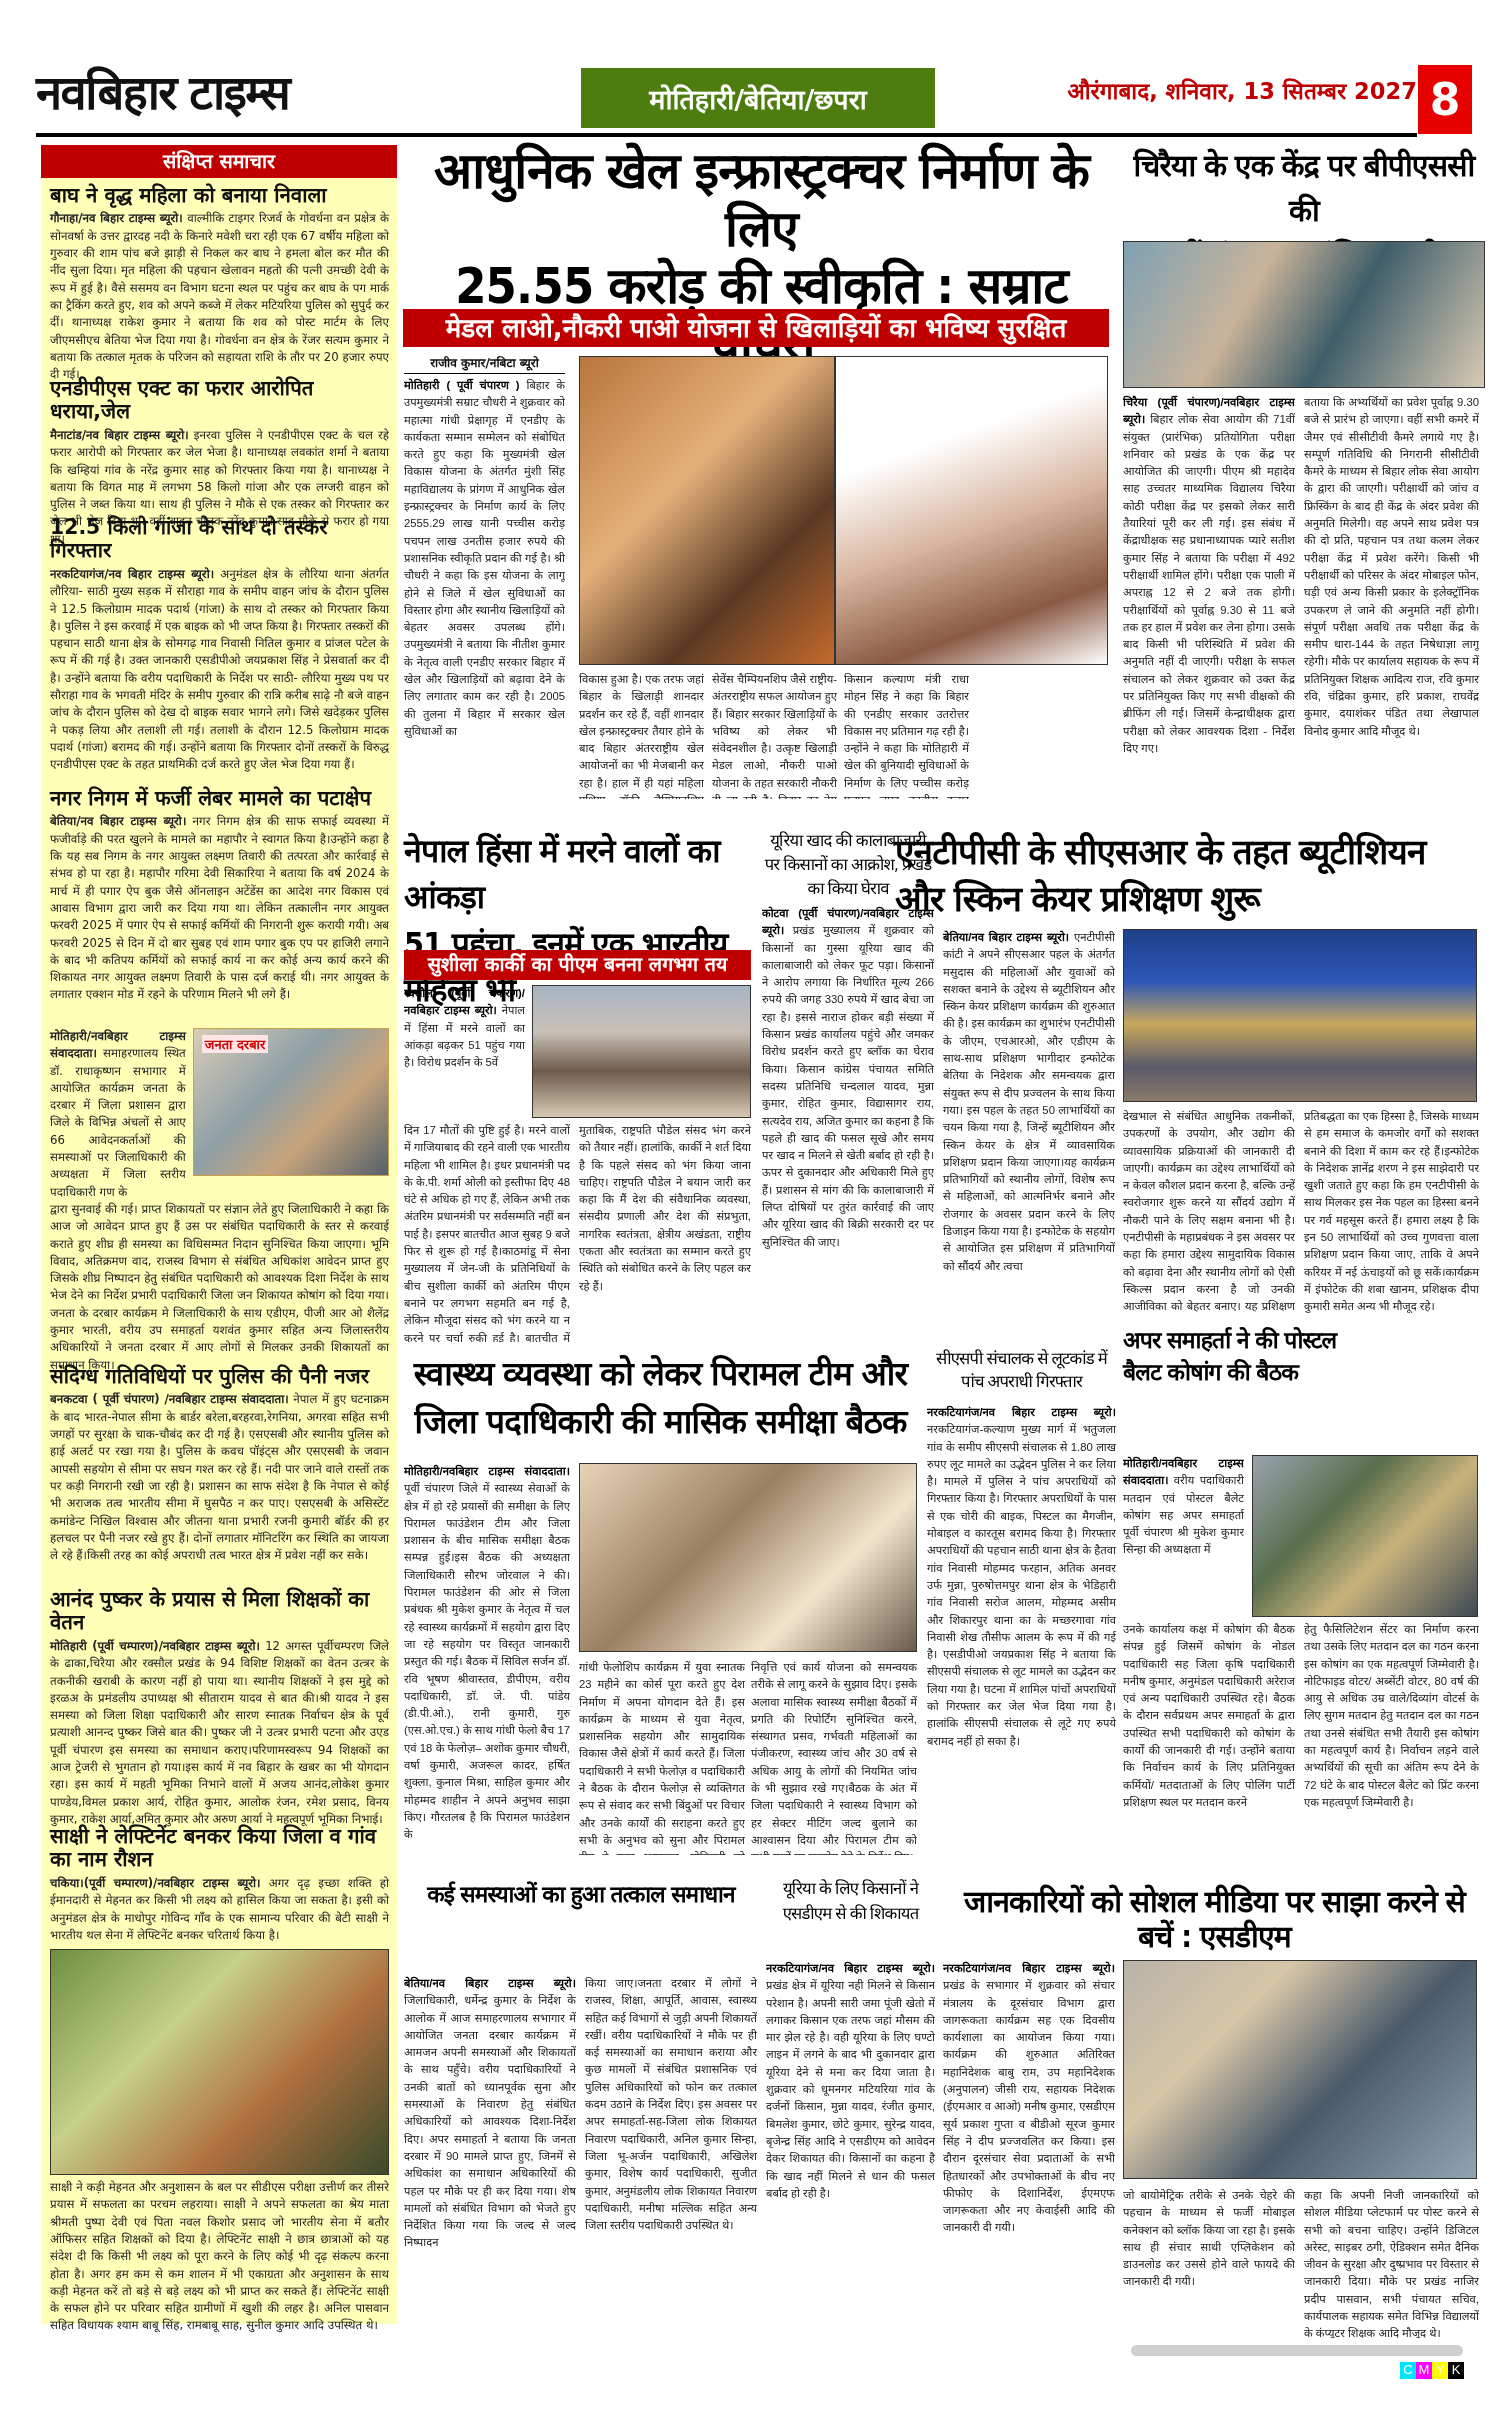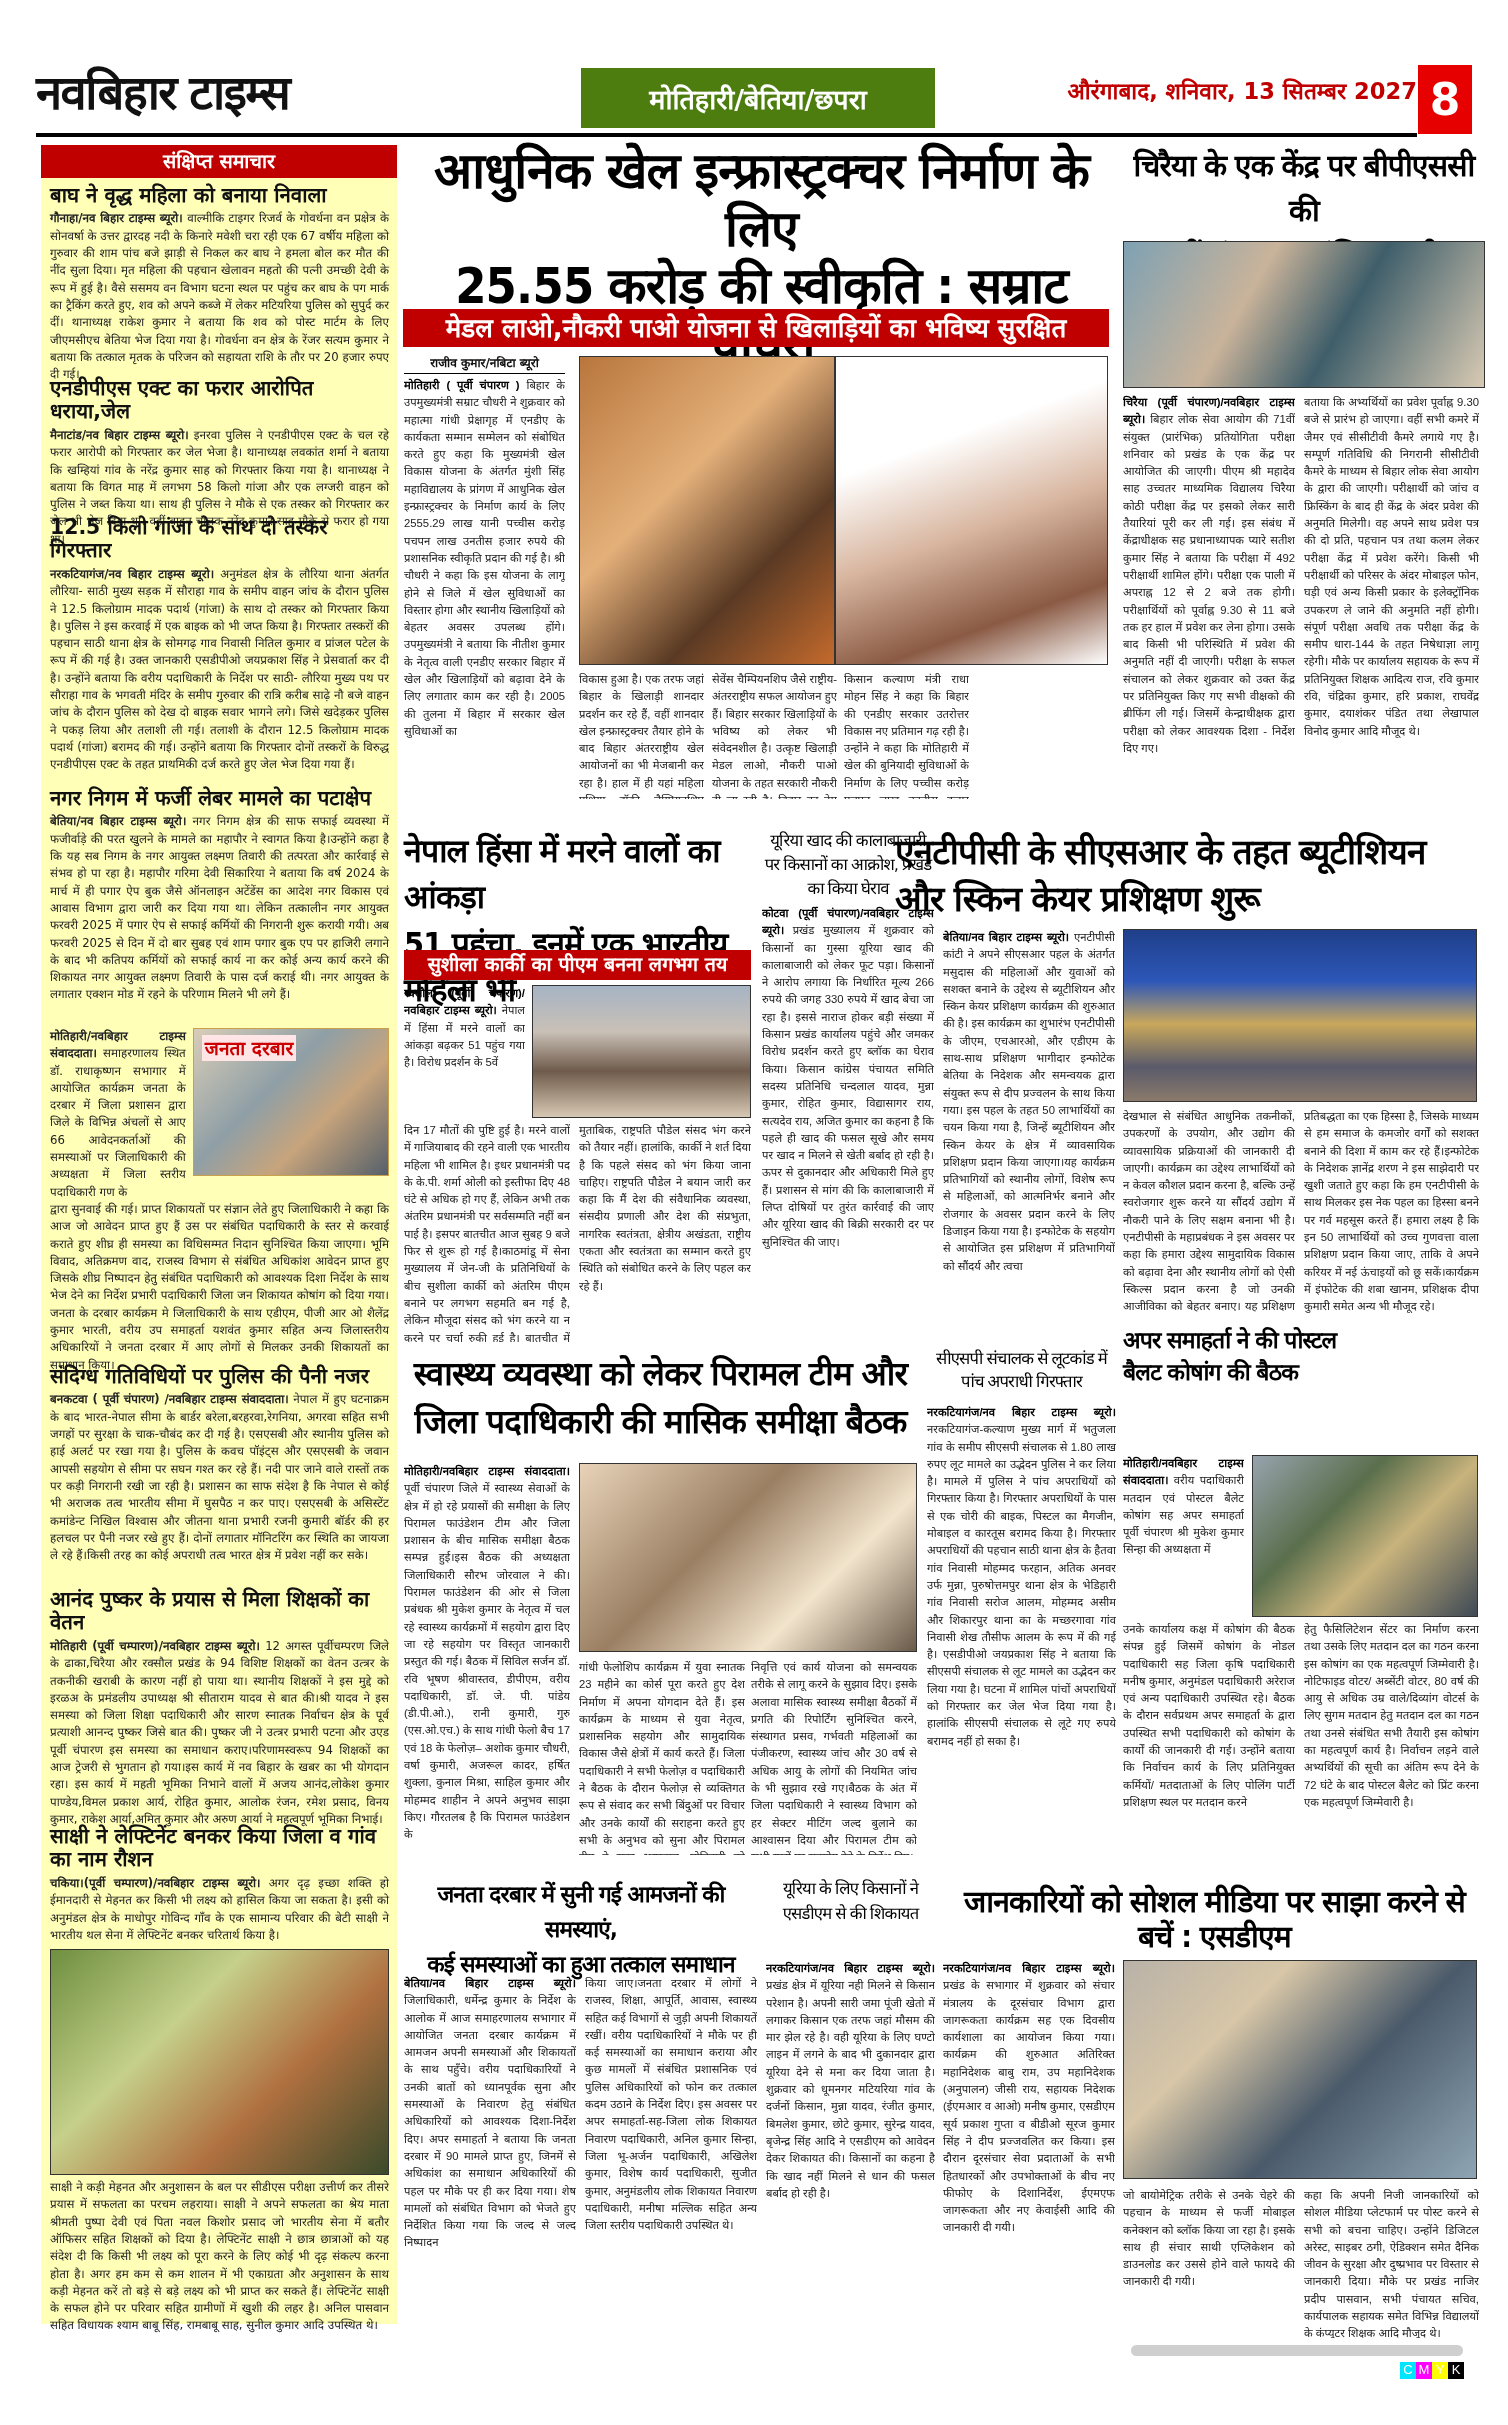--- a/index.html
+++ b/index.html
@@ -60,21 +60,21 @@
   <p><b>नरकटियागंज/नव बिहार टाइम्स ब्यूरो।</b> <span>अनुमंडल क्षेत्र के लौरिया थाना अंतर्गत लौरिया- साठी मुख्य सड़क में सौराहा गाव के समीप वाहन जांच के दौरान पुलिस ने 12.5 किलोग्राम मादक पदार्थ (गांजा) के साथ दो तस्कर को गिरफ्तार किया है। पुलिस ने इस करवाई में एक बाइक को भी जप्त किया है। गिरफ्तार तस्करों की पहचान साठी थाना क्षेत्र के सोमगढ़ गाव निवासी नितिल कुमार व प्रांजल पटेल के रूप में की गई है। उक्त जानकारी एसडीपीओ जयप्रकाश सिंह ने प्रेसवार्ता कर दी है। उन्होंने बताया कि वरीय पदाधिकारी के निर्देश पर साठी- लौरिया मुख्य पथ पर सौराहा गाव के भगवती मंदिर के समीप गुरुवार की रात्रि करीब साढ़े नौ बजे वाहन जांच के दौरान पुलिस को देख दो बाइक सवार भागने लगे। जिसे खदेड़कर पुलिस ने पकड़ लिया और तलाशी ली गई। तलाशी के दौरान 12.5 किलोग्राम मादक पदार्थ (गांजा) बरामद की गई। उन्होंने बताया कि गिरफ्तार दोनों तस्करों के विरुद्ध एनडीपीएस एक्ट के तहत प्राथमिकी दर्ज करते हुए जेल भेज दिया गया हैं।</span></p>
 </div>
 <div class="brief" style="top:787px">
   <h3>नगर निगम में फर्जी लेबर मामले का पटाक्षेप</h3>
   <p><b>बेतिया/नव बिहार टाइम्स ब्यूरो।</b> <span>नगर निगम क्षेत्र की साफ सफाई व्यवस्था में फजीर्वाड़े की परत खुलने के मामले का महापौर ने स्वागत किया है।उन्होंने कहा है कि यह सब निगम के नगर आयुक्त लक्ष्मण तिवारी की तत्परता और कार्रवाई से संभव हो पा रहा है। महापौर गरिमा देवी सिकारिया ने बताया कि वर्ष 2024 के मार्च में ही पगार ऐप बुक जैसे ऑनलाइन अटेंडेंस का आदेश नगर विकास एवं आवास विभाग द्वारा जारी कर दिया गया था। लेकिन तत्कालीन नगर आयुक्त फरवरी 2025 में पगार ऐप से सफाई कर्मियों की निगरानी शुरू करायी गयी। अब फरवरी 2025 से दिन में दो बार सुबह एवं शाम पगार बुक एप पर हाजिरी लगाने के बाद भी कतिपय कर्मियों को सफाई कार्य ना कर कोई अन्य कार्य करने की शिकायत नगर आयुक्त लक्ष्मण तिवारी के पास दर्ज कराई थी। नगर आयुक्त के लगातार एक्शन मोड में रहने के परिणाम मिलने भी लगे हैं।</span></p>
 </div>
 <div class="brief" style="top:1028px">
   <div style="display:flex;gap:7.5px">
     <p style="width:136px"><b>मोतिहारी/नवबिहार टाइम्स संवाददाता।</b> <span>समाहरणालय स्थित डॉ. राधाकृष्णन सभागार में आयोजित कार्यक्रम जनता के दरबार में जिला प्रशासन द्वारा जिले के विभिन्न अंचलों से आए 66 आवेदनकर्ताओं की समस्याओं पर जिलाधिकारी की अध्यक्षता में जिला स्तरीय पदाधिकारी गण के</span></p>
     <div class="photo ph-g" style="position:relative;width:196px;height:148px;border-color:#c9a14a">
-      <div style="position:absolute;left:7.5px;top:6px;color:#c00;font-weight:bold;font-size:19px;background:#ffe5e5;padding:0 3px">जनता दरबार</div>
+      <div style="position:absolute;left:7.5px;top:6px;color:#c00;font-weight:bold;font-size:13px;background:#ffe5e5;padding:0 3px">जनता दरबार</div>
     </div>
   </div>
   <p>द्वारा सुनवाई की गई। प्राप्त शिकायतों पर संज्ञान लेते हुए जिलाधिकारी ने कहा कि आज जो आवेदन प्राप्त हुए हैं उस पर संबंधित पदाधिकारी के स्तर से करवाई कराते हुए शीघ्र ही समस्या का विधिसम्मत निदान सुनिश्चित किया जाएगा। भूमि विवाद, अतिक्रमण वाद, राजस्व विभाग से संबंधित अधिकांश आवेदन प्राप्त हुए जिसके शीघ्र निष्पादन हेतु संबंधित पदाधिकारी को आवश्यक दिशा निर्देश के साथ भेज देने का निर्देश प्रभारी पदाधिकारी जिला जन शिकायत कोषांग को दिया गया। जनता के दरबार कार्यक्रम मे जिलाधिकारी के साथ एडीएम, पीजी आर ओ शैलेंद्र कुमार भारती, वरीय उप समाहर्ता यशवंत कुमार सहित अन्य जिलास्तरीय अधिकारियों ने जनता दरबार में आए लोगों से मिलकर उनकी शिकायतों का समाधान किया।</p>
 </div>
 <div class="brief" style="top:1365px">
   <h3>संदिग्ध गतिविधियों पर पुलिस की पैनी नजर</h3>
   <p><b>बनकटवा ( पूर्वी चंपारण) /नवबिहार टाइम्स संवाददाता।</b> <span>नेपाल में हुए घटनाक्रम के बाद भारत-नेपाल सीमा के बार्डर बरेला,बरहरवा,रेगनिया, अगरवा सहित सभी जगहों पर सुरक्षा के चाक-चौबंद कर दी गई है। एसएसबी और स्थानीय पुलिस को हाई अलर्ट पर रखा गया है। पुलिस के कवच पॉइंट्स और एसएसबी के जवान आपसी सहयोग से सीमा पर सघन गश्त कर रहे हैं। नदी पार जाने वाले रास्तों तक पर कड़ी निगरानी रखी जा रही है। प्रशासन का साफ संदेश है कि नेपाल से कोई भी अराजक तत्व भारतीय सीमा में घुसपैठ न कर पाए। एसएसबी के असिस्टेंट कमांडेन्ट निखिल विश्वास और जीतना थाना प्रभारी रजनी कुमारी बॉर्डर की हर हलचल पर पैनी नजर रखे हुए हैं। दोनों लगातार मॉनिटरिंग कर स्थिति का जायजा ले रहे हैं।किसी तरह का कोई अपराधी तत्व भारत क्षेत्र में प्रवेश नहीं कर सके।</span></p>
 </div>
 <div class="brief" style="top:1588px">
   <h3>आनंद पुष्कर के प्रयास से मिला शिक्षकों का वेतन</h3>
@@ -145,21 +145,20 @@
 <div class="abs headline" style="left:1123px;top:1324px;width:362px;font-size:23px;text-align:left;line-height:1.4">
   <div>अपर समाहर्ता ने की पोस्टल</div>
   <div>बैलट कोषांग की बैठक</div>
 </div>
 <div class="col" style="left:1123px;top:1455px;width:121px;height:163px;overflow:hidden"><b>मोतिहारी/नवबिहार टाइम्स संवाददाता।</b> <span>वरीय पदाधिकारी मतदान एवं पोस्टल बैलेट कोषांग सह अपर समाहर्ता पूर्वी चंपारण श्री मुकेश कुमार सिन्हा की अध्यक्षता में</span></div>
 <div class="photo ph-h" style="left:1252px;top:1455px;width:226px;height:162px"></div>
 <div class="col" style="left:1123px;top:1621px;width:172px;height:234px;overflow:hidden">उनके कार्यालय कक्ष में कोषांग की बैठक संपन्न हुई जिसमें कोषांग के नोडल पदाधिकारी सह जिला कृषि पदाधिकारी मनीष कुमार, अनुमंडल पदाधिकारी अरेराज एवं अन्य पदाधिकारी उपस्थित रहे। बैठक के दौरान सर्वप्रथम अपर समाहर्ता के द्वारा उपस्थित सभी पदाधिकारी को कोषांग के कार्यों की जानकारी दी गई। उन्होंने बताया कि निर्वाचन कार्य के लिए प्रतिनियुक्त कर्मियों/ मतदाताओं के लिए पोलिंग पार्टी प्रशिक्षण स्थल पर मतदान करने</div>
 <div class="col" style="left:1304px;top:1621px;width:175px;height:234px;overflow:hidden">हेतु फैसिलिटेशन सेंटर का निर्माण करना तथा उसके लिए मतदान दल का गठन करना इस कोषांग का एक महत्वपूर्ण जिम्मेवारी है। नोटिफाइड वोटर/ अब्सेंटी वोटर, 80 वर्ष की आयु से अधिक उम्र वाले/दिव्यांग वोटर्स के लिए सुगम मतदान हेतु मतदान दल का गठन तथा उनसे संबंधित सभी तैयारी इस कोषांग का महत्वपूर्ण कार्य है। निर्वाचन लड़ने वाले अभ्यर्थियों की सूची का अंतिम रूप देने के 72 घंटे के बाद पोस्टल बैलेट को प्रिंट करना एक महत्वपूर्ण जिम्मेवारी है।</div>
 
 <div class="abs headline" style="left:404px;top:1877px;width:354px;font-size:22.6px;text-align:center;line-height:1.55">
-  <div>जनता दरबार में सुनी गई आमजनों की समस्याएं,</div>
   <div>कई समस्याओं का हुआ तत्काल समाधान</div>
 </div>
 <div class="col" style="left:404px;top:1975px;width:172px;height:362px;overflow:hidden"><b>बेतिया/नव बिहार टाइम्स ब्यूरो।</b> <span>जिलाधिकारी, धर्मेन्द्र कुमार के निर्देश के आलोक में आज समाहरणालय सभागार में आयोजित जनता दरबार कार्यक्रम में आमजन अपनी समस्याओं और शिकायतों के साथ पहुँचे। वरीय पदाधिकारियों ने उनकी बातों को ध्यानपूर्वक सुना और समस्याओं के निवारण हेतु संबंधित अधिकारियों को आवश्यक दिशा-निर्देश दिए। अपर समाहर्ता ने बताया कि जनता दरबार में 90 मामले प्राप्त हुए, जिनमें से अधिकांश का समाधान अधिकारियों की पहल पर मौके पर ही कर दिया गया। शेष मामलों को संबंधित विभाग को भेजते हुए निर्देशित किया गया कि जल्द से जल्द निष्पादन</span></div>
 <div class="col" style="left:585px;top:1975px;width:172px;height:362px;overflow:hidden">किया जाए।जनता दरबार में लोगों ने राजस्व, शिक्षा, आपूर्ति, आवास, स्वास्थ्य सहित कई विभागों से जुड़ी अपनी शिकायतें रखीं। वरीय पदाधिकारियों ने मौके पर ही कई समस्याओं का समाधान कराया और कुछ मामलों में संबंधित प्रशासनिक एवं पुलिस अधिकारियों को फोन कर तत्काल कदम उठाने के निर्देश दिए। इस अवसर पर अपर समाहर्ता-सह-जिला लोक शिकायत निवारण पदाधिकारी, अनिल कुमार सिन्हा, जिला भू-अर्जन पदाधिकारी, अखिलेश कुमार, विशेष कार्य पदाधिकारी, सुजीत कुमार, अनुमंडलीय लोक शिकायत निवारण पदाधिकारी, मनीषा मल्लिक सहित अन्य जिला स्तरीय पदाधिकारी उपस्थित थे।</div>
 
 <div class="abs headline" style="left:766px;top:1877px;width:169px;font-size:16.6px;text-align:center;font-weight:normal;line-height:1.5">यूरिया के लिए किसानों ने एसडीएम से की शिकायत</div>
 <div class="col" style="left:766px;top:1960px;width:169px;height:377px;overflow:hidden"><b>नरकटियागंज/नव बिहार टाइम्स ब्यूरो।</b> <span>प्रखंड क्षेत्र में यूरिया नही मिलने से किसान परेशान है। अपनी सारी जमा पूंजी खेतो में लगाकर किसान एक तरफ जहां मौसम की मार झेल रहे है। वही यूरिया के लिए घण्टो लाइन में लगने के बाद भी दुकानदार द्वारा यूरिया देने से मना कर दिया जाता है। शुक्रवार को धूमनगर मटियरिया गांव के दर्जनों किसान, मुन्ना यादव, रंजीत कुमार, बिमलेश कुमार, छोटे कुमार, सुरेन्द्र यादव, बृजेन्द्र सिंह आदि ने एसडीएम को आवेदन देकर शिकायत की। किसानों का कहना है कि खाद नहीं मिलने से धान की फसल बर्बाद हो रही है।</span></div>
 
 <div class="abs headline" style="left:943px;top:1885px;width:543px;font-size:30px;text-align:center">जानकारियों को सोशल मीडिया पर साझा करने से बचें : एसडीएम</div>
 <div class="col" style="left:943px;top:1960px;width:172px;height:377px;overflow:hidden"><b>नरकटियागंज/नव बिहार टाइम्स ब्यूरो।</b> <span>प्रखंड के सभागार में शुक्रवार को संचार मंत्रालय के दूरसंचार विभाग द्वारा जागरूकता कार्यक्रम सह एक दिवसीय कार्यशाला का आयोजन किया गया। कार्यक्रम की शुरुआत अतिरिक्त महानिदेशक बाबु राम, उप महानिदेशक (अनुपालन) जीसी राय, सहायक निदेशक (ईएमआर व आओ) मनीष कुमार, एसडीएम सूर्य प्रकाश गुप्ता व बीडीओ सूरज कुमार सिंह ने दीप प्रज्जवलित कर किया। इस दौरान दूरसंचार सेवा प्रदाताओं के सभी हितधारकों और उपभोक्ताओं के बीच नए फीफोए के दिशानिर्देश, ईएमएफ जागरूकता और नए केवाईसी आदि की जानकारी दी गयी।</span></div>

